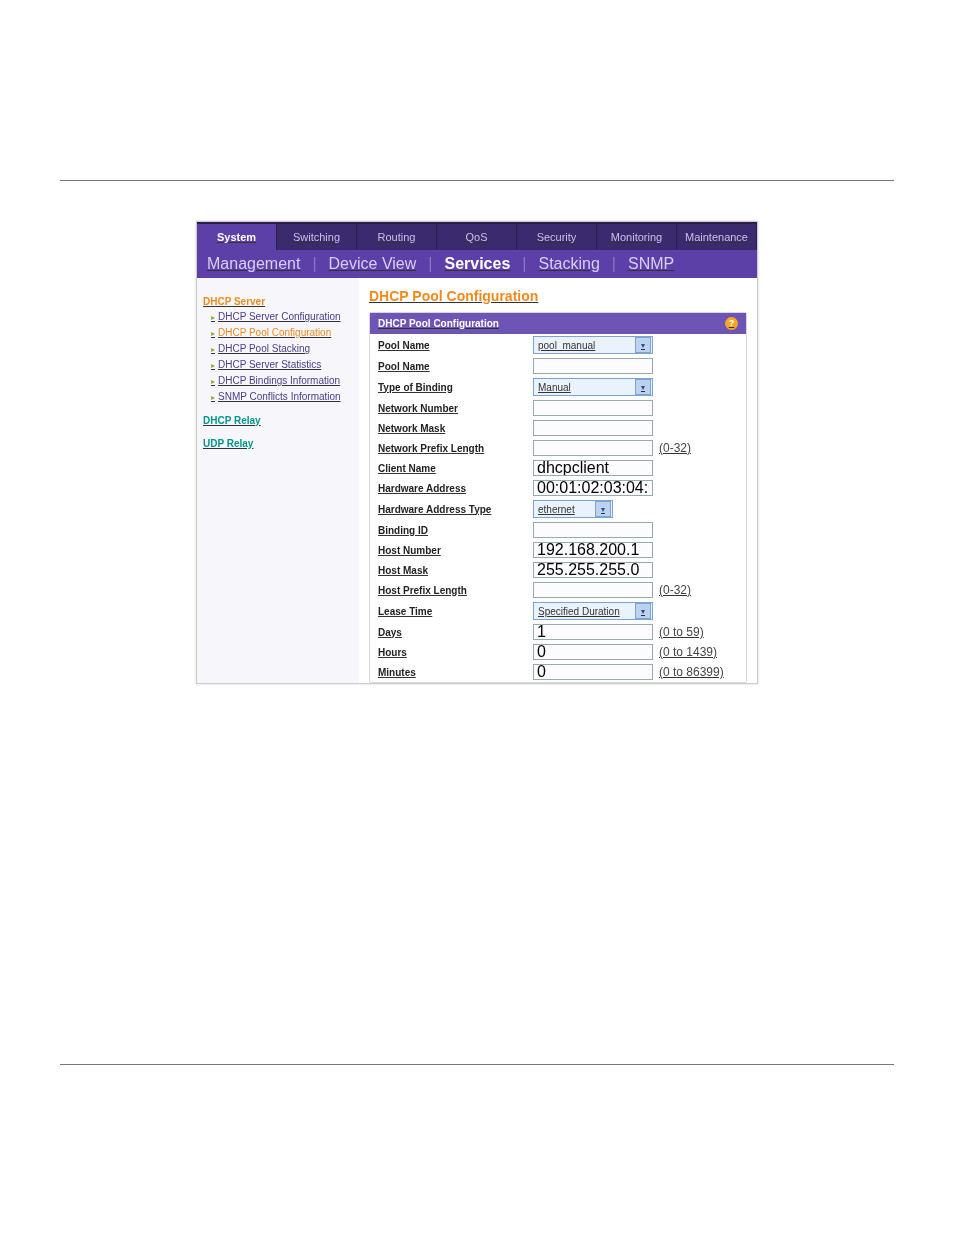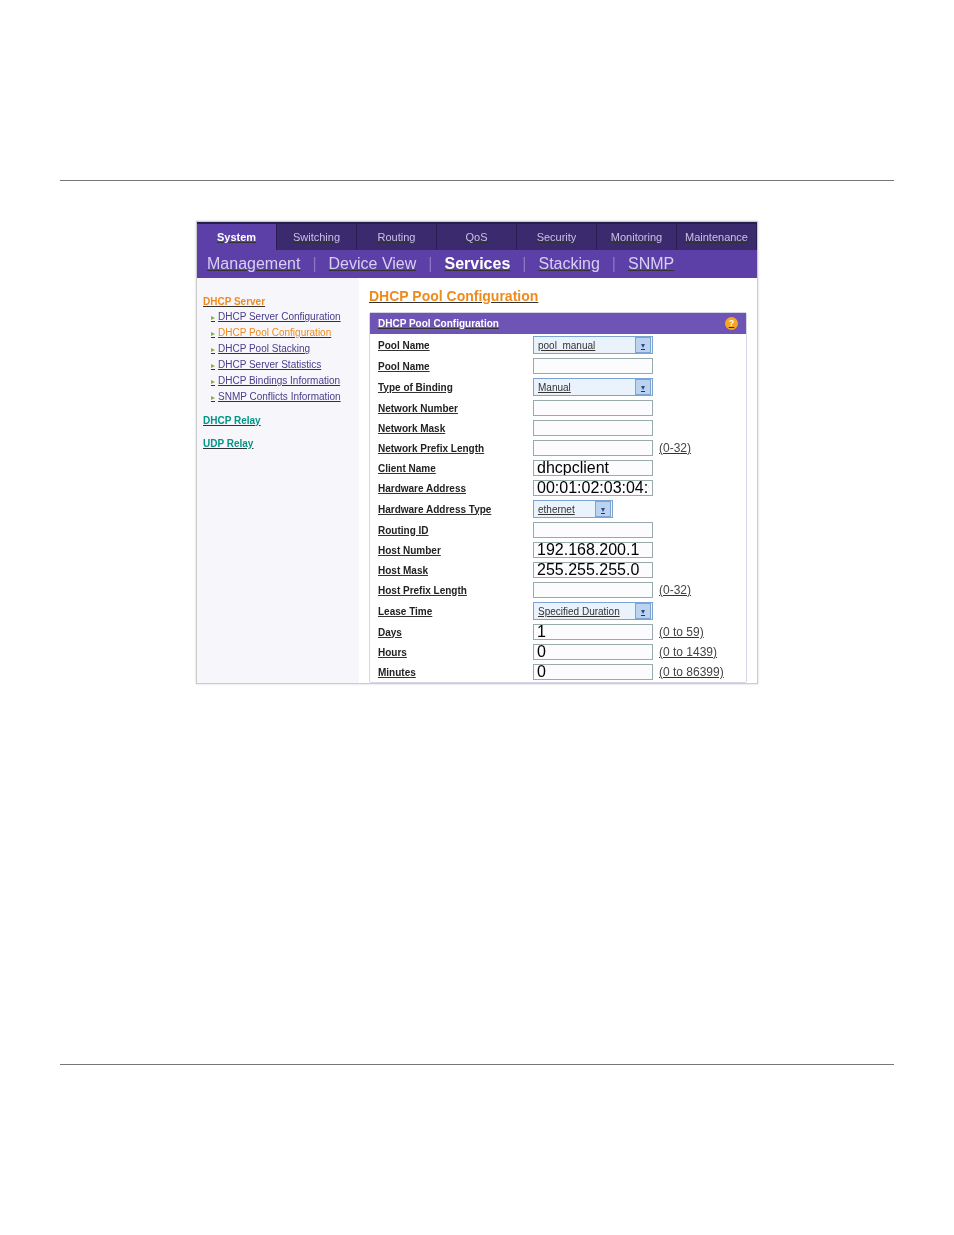--- a/index.html
+++ b/index.html
@@ -134,21 +134,21 @@
             <div class="row">
                 <div class="label">Hardware Address Type</div>
               <div class="field" style="width:80px">
                   <div class="sel">
                     <span>ethernet</span>
                     <span class="dd">▾</span>
                   </div>
                 </div>
               </div>
             <div class="row">
-                <div class="label">Routing ID</div>
+                <div class="label">Binding ID</div>
               <div class="field"><input type="text" value="" style=""></div>
               </div>
             <div class="row">
                 <div class="label">Host Number</div>
               <div class="field"><input type="text" value="192.168.200.1" style=""></div>
               </div>
             <div class="row">
                 <div class="label">Host Mask</div>
               <div class="field"><input type="text" value="255.255.255.0" style=""></div>
               </div>

